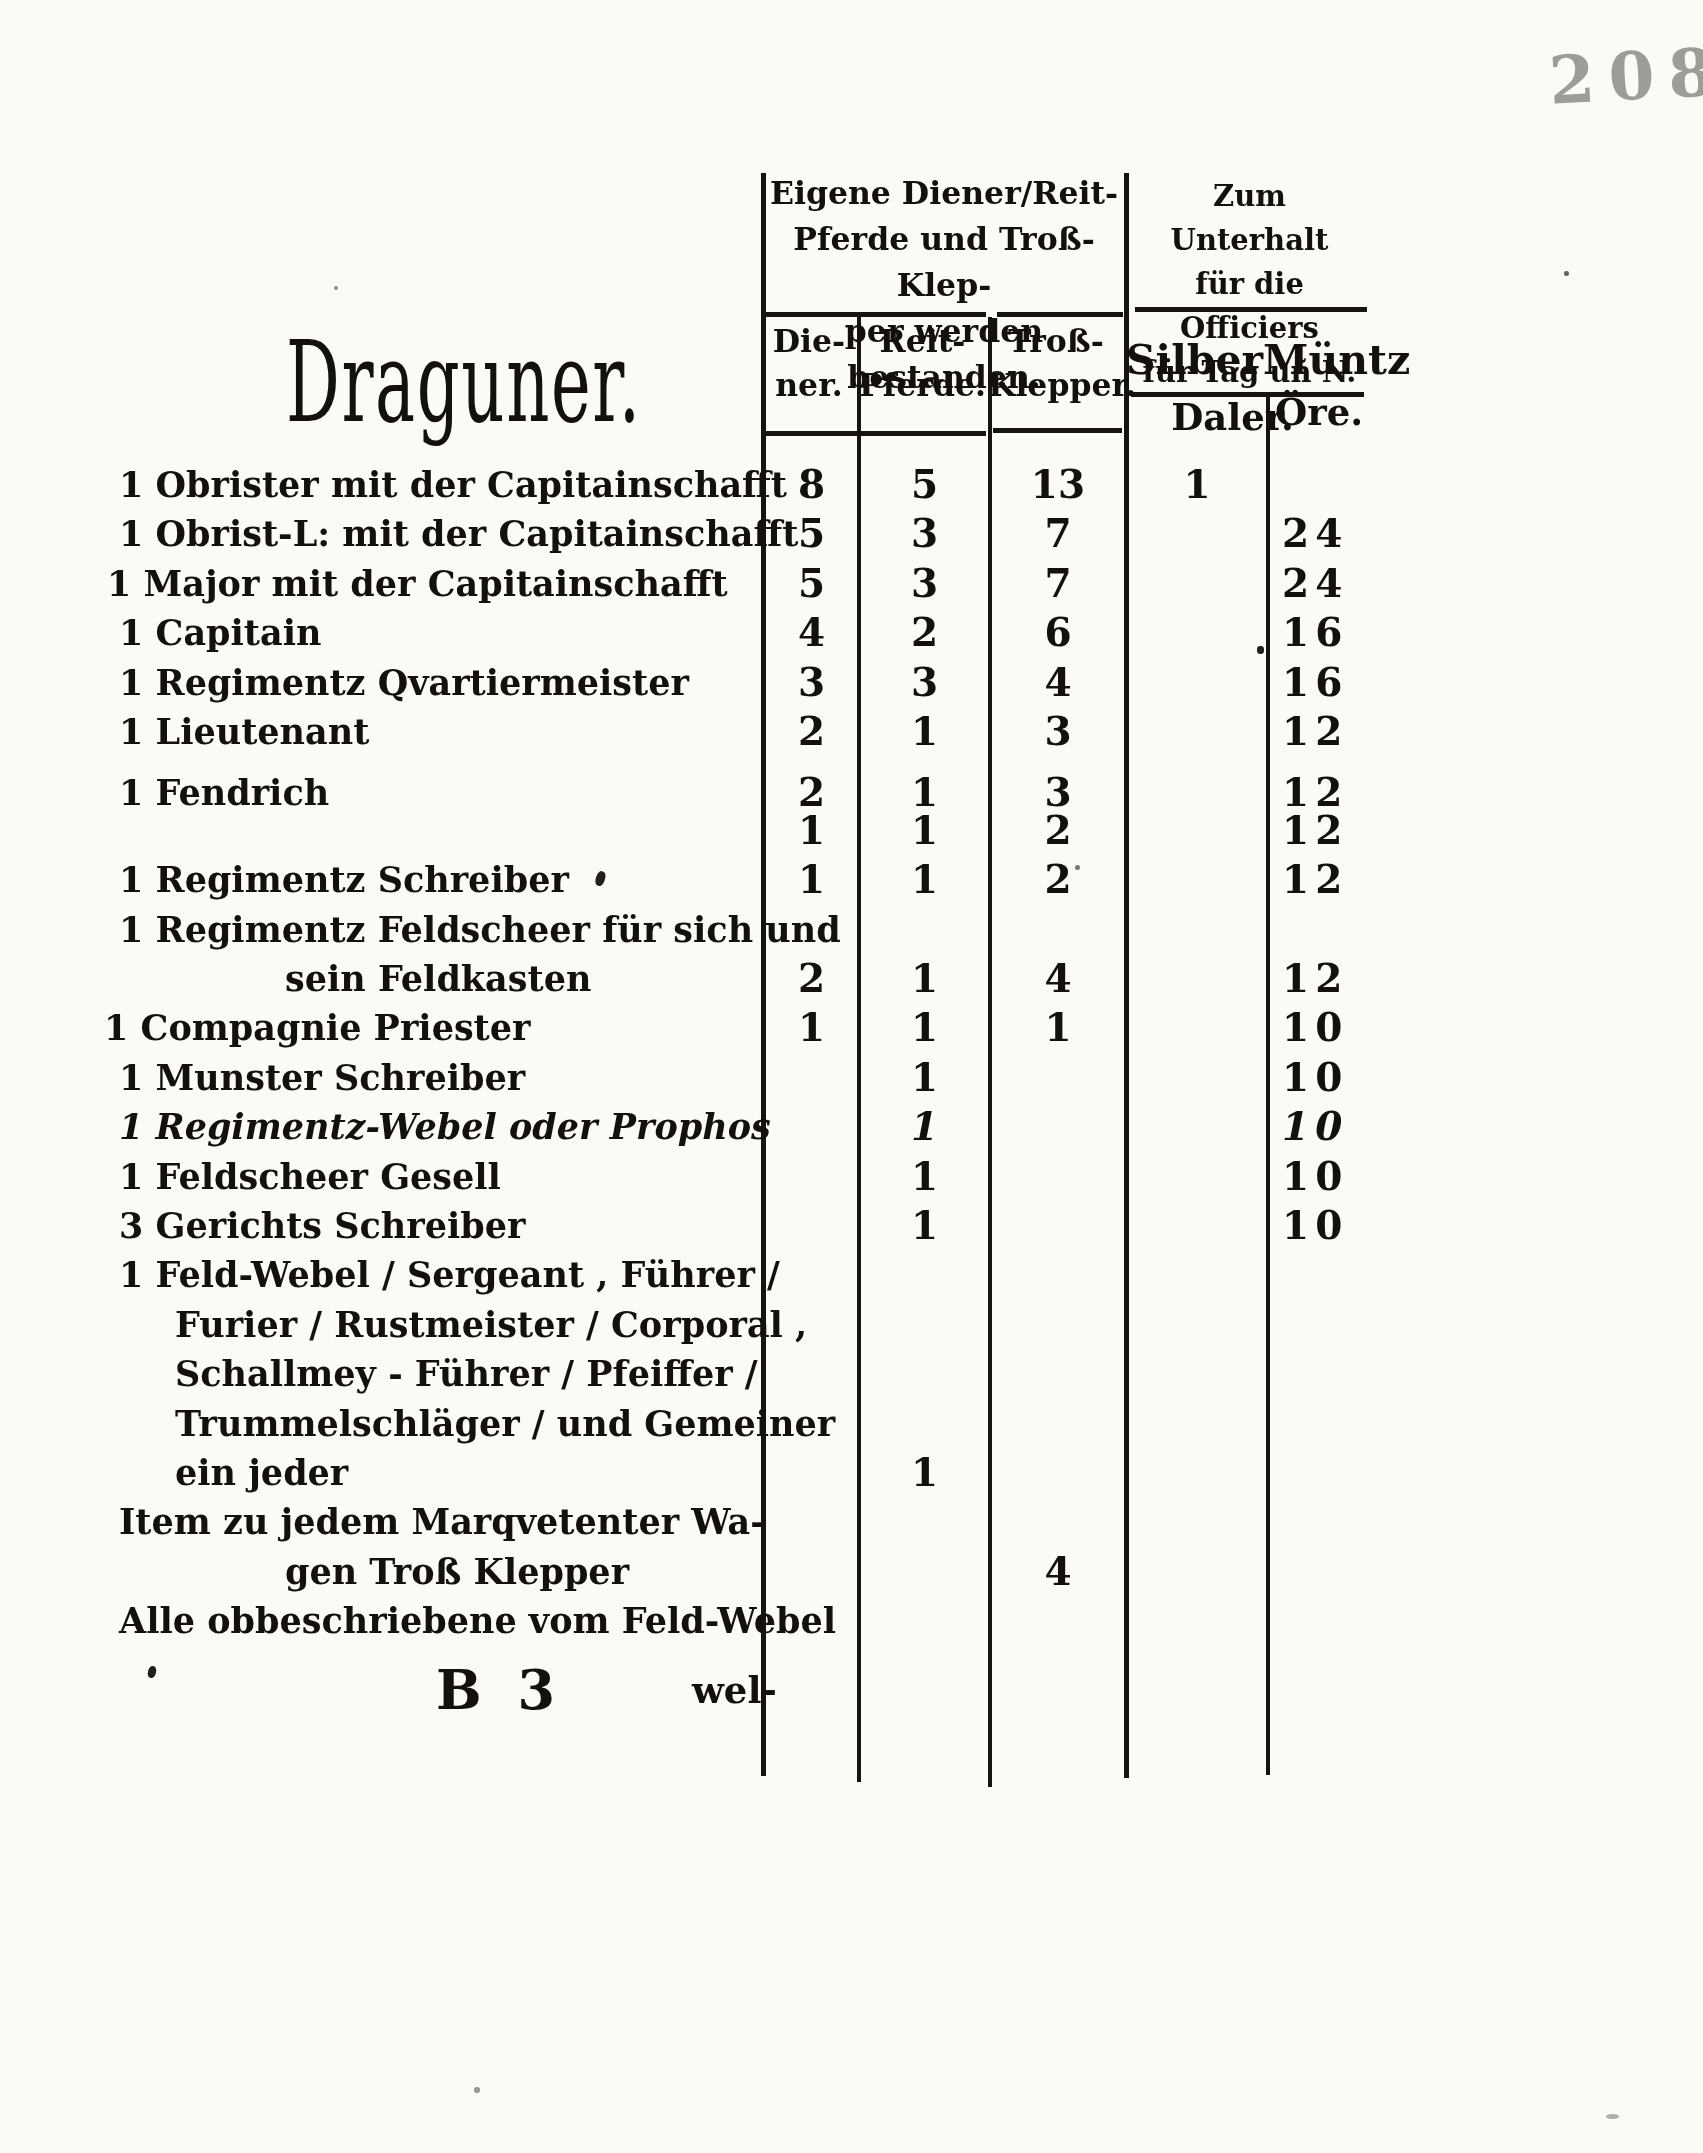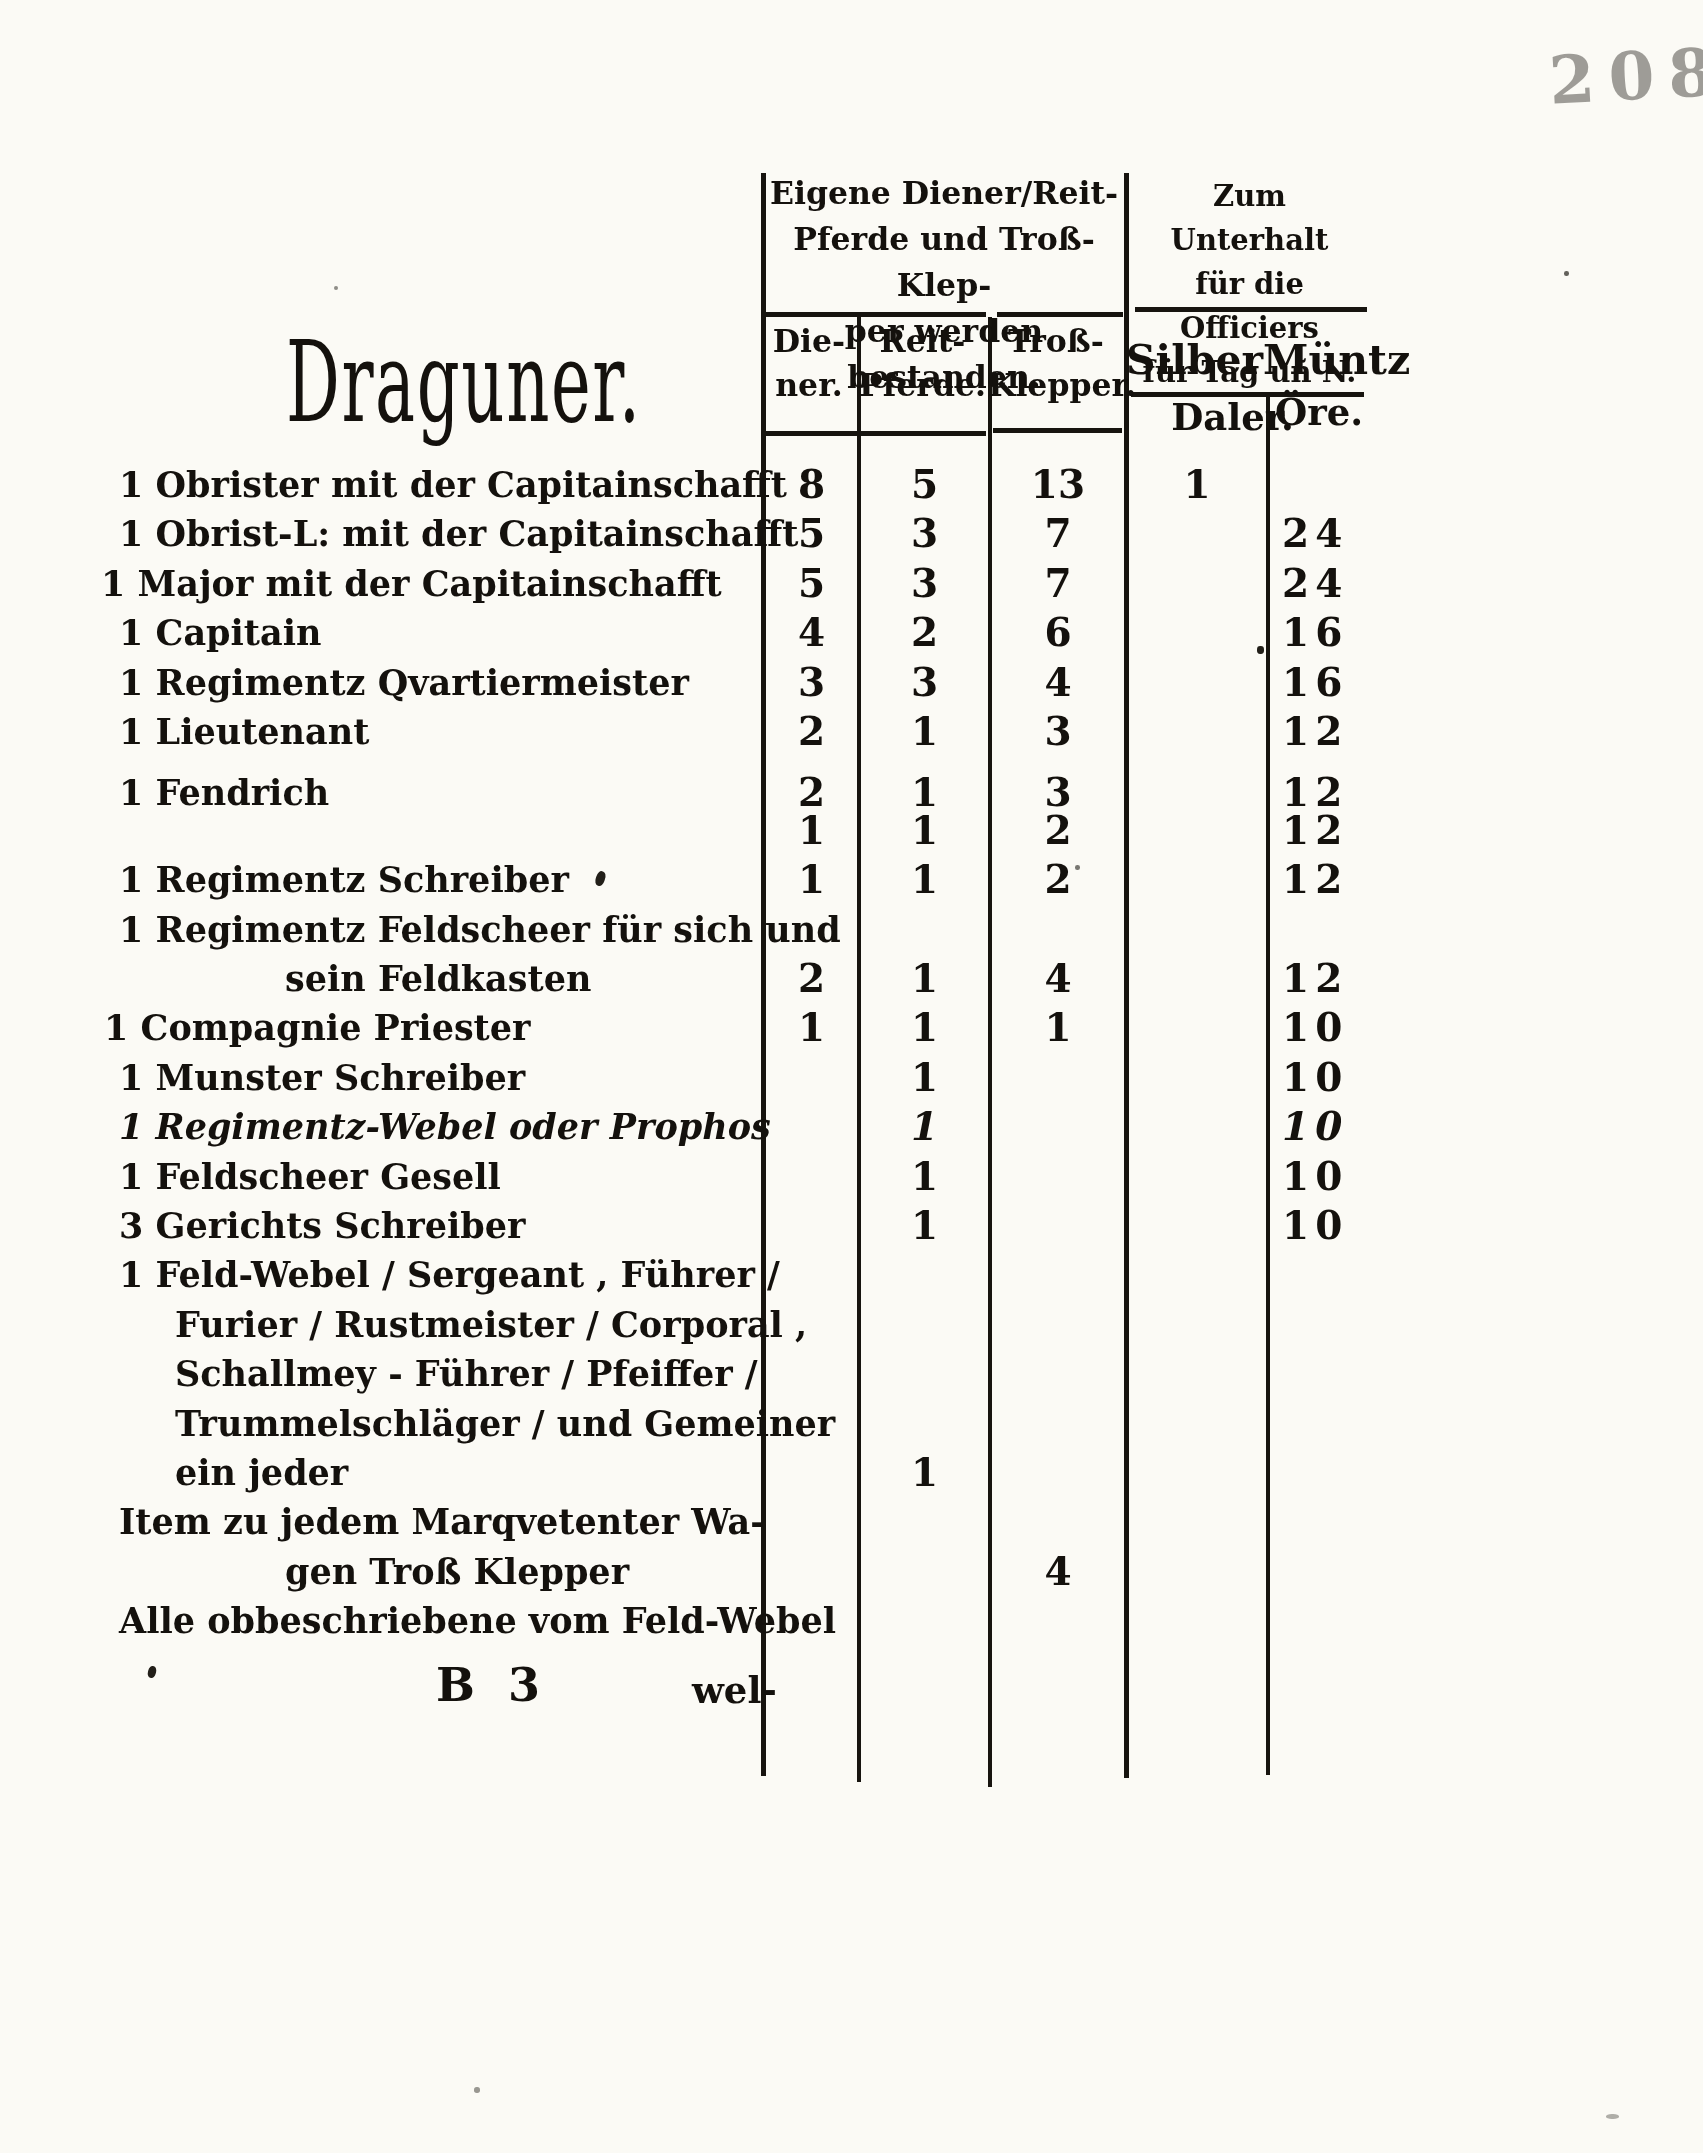--- a/index.html
+++ b/index.html
@@ -39,21 +39,21 @@
   .row-label{
     position:absolute;top:0;height:49px;line-height:49px;white-space:nowrap;
     font-size:35px;font-weight:700;
   }
   .cell{
     position:absolute;top:0;height:49px;line-height:49px;text-align:center;
     font-size:39px;font-weight:700;
   }
   .cell.c4{text-align:left;padding-left:12px;letter-spacing:6px;}
   
-  .signature{position:absolute;left:436px;top:1658px;font-size:46px;font-weight:700;letter-spacing:8.5px;}
+  .signature{position:absolute;left:436px;top:1658px;font-size:54px;font-weight:700;letter-spacing:8.5px;}
   .catchword{position:absolute;left:692px;top:1668px;font-size:37px;font-weight:700;}
   .speck{position:absolute;background:#221f19;border-radius:45%;}
 </style>
 </head>
 <body>
 
 <div class="page">
 
   <div class="page-number">208</div>
 
@@ -108,21 +108,21 @@
         <span class="cell c3" style="left: 1129px; width: 136px;">1</span>
       </div>
       <div class="row-line" style="top: 509px;">
         <span class="row-label" style="left: 119px;">1 Obrist-L: mit der Capitainschafft</span>
         <span class="cell c0" style="left: 766px; width: 91px;">5</span>
         <span class="cell c1" style="left: 861px; width: 127px;">3</span>
         <span class="cell c2" style="left: 992px; width: 132px;">7</span>
         <span class="cell c4" style="left: 1270px; width: 101px;">24</span>
       </div>
       <div class="row-line" style="top: 559px;">
-        <span class="row-label" style="left: 101px;">1 Major mit der Capitainschafft</span>
+        <span class="row-label" style="left: 107px;">1 Major mit der Capitainschafft</span>
         <span class="cell c0" style="left: 766px; width: 91px;">5</span>
         <span class="cell c1" style="left: 861px; width: 127px;">3</span>
         <span class="cell c2" style="left: 992px; width: 132px;">7</span>
         <span class="cell c4" style="left: 1270px; width: 101px;">24</span>
       </div>
       <div class="row-line" style="top: 608px;">
         <span class="row-label" style="left: 119px;">1 Capitain</span>
         <span class="cell c0" style="left: 766px; width: 91px;">4</span>
         <span class="cell c1" style="left: 861px; width: 127px;">2</span>
         <span class="cell c2" style="left: 992px; width: 132px;">6</span>

